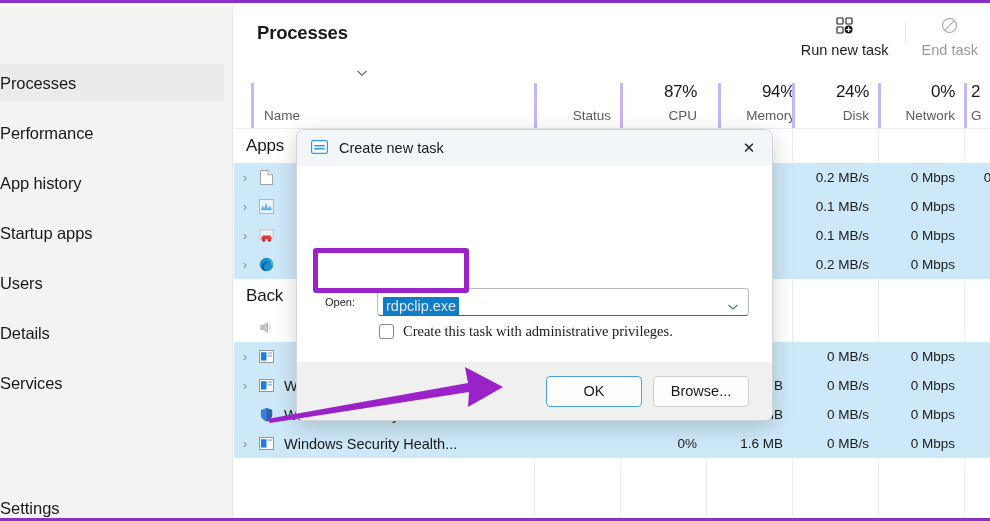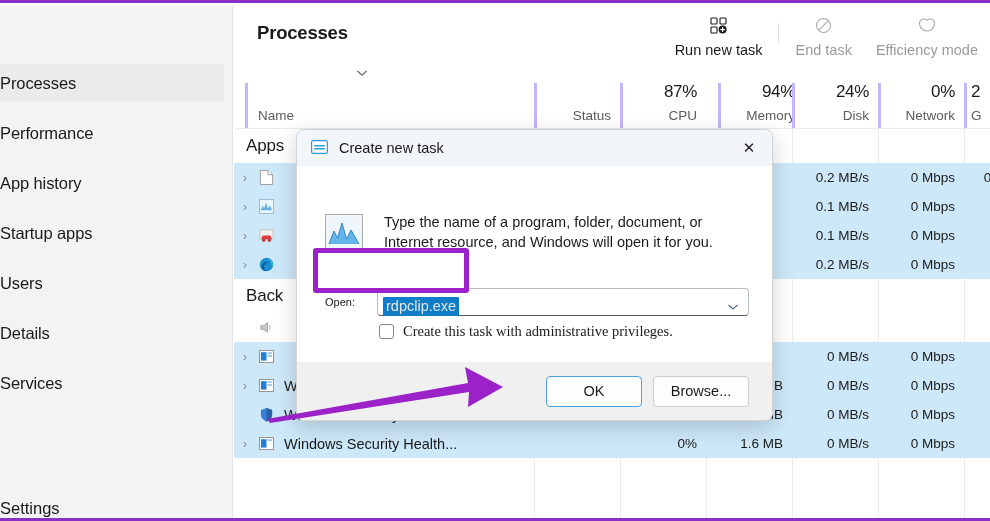--- a/index.html
+++ b/index.html
@@ -338,42 +338,33 @@
         <div class="tb-btn disabled">
           <span class="tb-icon">
             <svg viewBox="0 0 17 17" width="17" height="17" fill="none" stroke="#a8a8a8" stroke-width="1.1">
               <circle cx="8.5" cy="8.5" r="7"></circle>
               <path d="M3.6 13.4 13.4 3.6"></path>
             </svg>
           </span>
           <span>End task</span>
         </div>
 
-        <div class="tb-btn disabled">
-          <span class="tb-icon">
-            <svg viewBox="0 0 18 17" width="18" height="17" fill="none" stroke="#a8a8a8" stroke-width="1.1">
-              <path d="M9 3.2c3-2.2 7.5-1.3 7.5 3.2 0 4.2-3.6 7.6-7.5 7.6"></path>
-              <path d="M9 3.2C6 1 1.5 1.9 1.5 6.4c0 4.2 3.6 7.6 7.5 7.6"></path>
-            </svg>
-          </span>
-          <span>Efficiency mode</span>
-        </div>
       </div>
     </div>
 
     <div class="tbl-head">
       <div class="chev-row">
         <span class="chev-expand">
           <svg viewBox="0 0 16 16" width="16" height="16" fill="none" stroke="#6b6b6b" stroke-width="1.3">
             <path d="M3.5 6 8 10.2 12.5 6"></path>
           </svg>
         </span>
       </div>
 
-      <div class="col name" style="left:11px; width:300px;text-decoration:underline;">
+      <div class="col name" style="left:17px; width:300px;text-decoration:underline;">
         <span class="lbl">Name</span>
       </div>
       <div class="col" style="left:300px; width:86px;">
         <span class="pct"></span>
         <span class="lbl">Status</span>
       </div>
       <div class="col" style="left:386px; width:86px;">
         <span class="pct">87%</span>
         <span class="lbl">CPU</span>
       </div>
@@ -553,30 +544,20 @@
           <rect x="0.6" y="0.6" width="15.8" height="12.8" rx="1.6" fill="#fff" stroke="#2e9bd6" stroke-width="1.2"></rect>
           <rect x="3.2" y="5" width="10.6" height="1.5" fill="#2e9bd6"></rect>
           <rect x="3.2" y="8" width="10.6" height="1.5" fill="#2e9bd6"></rect>
         </svg>
       </span>
       <span class="ttext">Create new task</span>
       <span class="dlg-close">✕</span>
     </div>
 
     <div class="dlg-body">
-      <div class="dlg-desc">
-        <span class="prog-ico">
-          <svg viewBox="0 0 38 38" width="38" height="38">
-            <rect x="0.5" y="0.5" width="37" height="37" fill="#eef6fc" stroke="#a8a8a8"></rect>
-            <path d="M4 30 9 17l3.5 7L17 9l4.5 16L26 16l8 14z" fill="#63b4e8"></path>
-            <path d="M4 30 9 17l3.5 7L17 9l4.5 16L26 16l8 14" fill="none" stroke="#2f86c4" stroke-width="1"></path>
-          </svg>
-        </span>
-        <span class="txt">Type the name of a program, folder, document, or Internet resource, and Windows will open it for you.</span>
-      </div>
 
       <div class="open-row">
         <span class="open-lbl">Open:</span>
         <span class="combo">
           <span class="val">rdpclip.exe</span>
           <span class="caret">
             <svg viewBox="0 0 12 10" width="12" height="10" fill="none" stroke="#4b6e86" stroke-width="1.1">
               <path d="M1.5 3 6 7 10.5 3"></path>
             </svg>
           </span>

